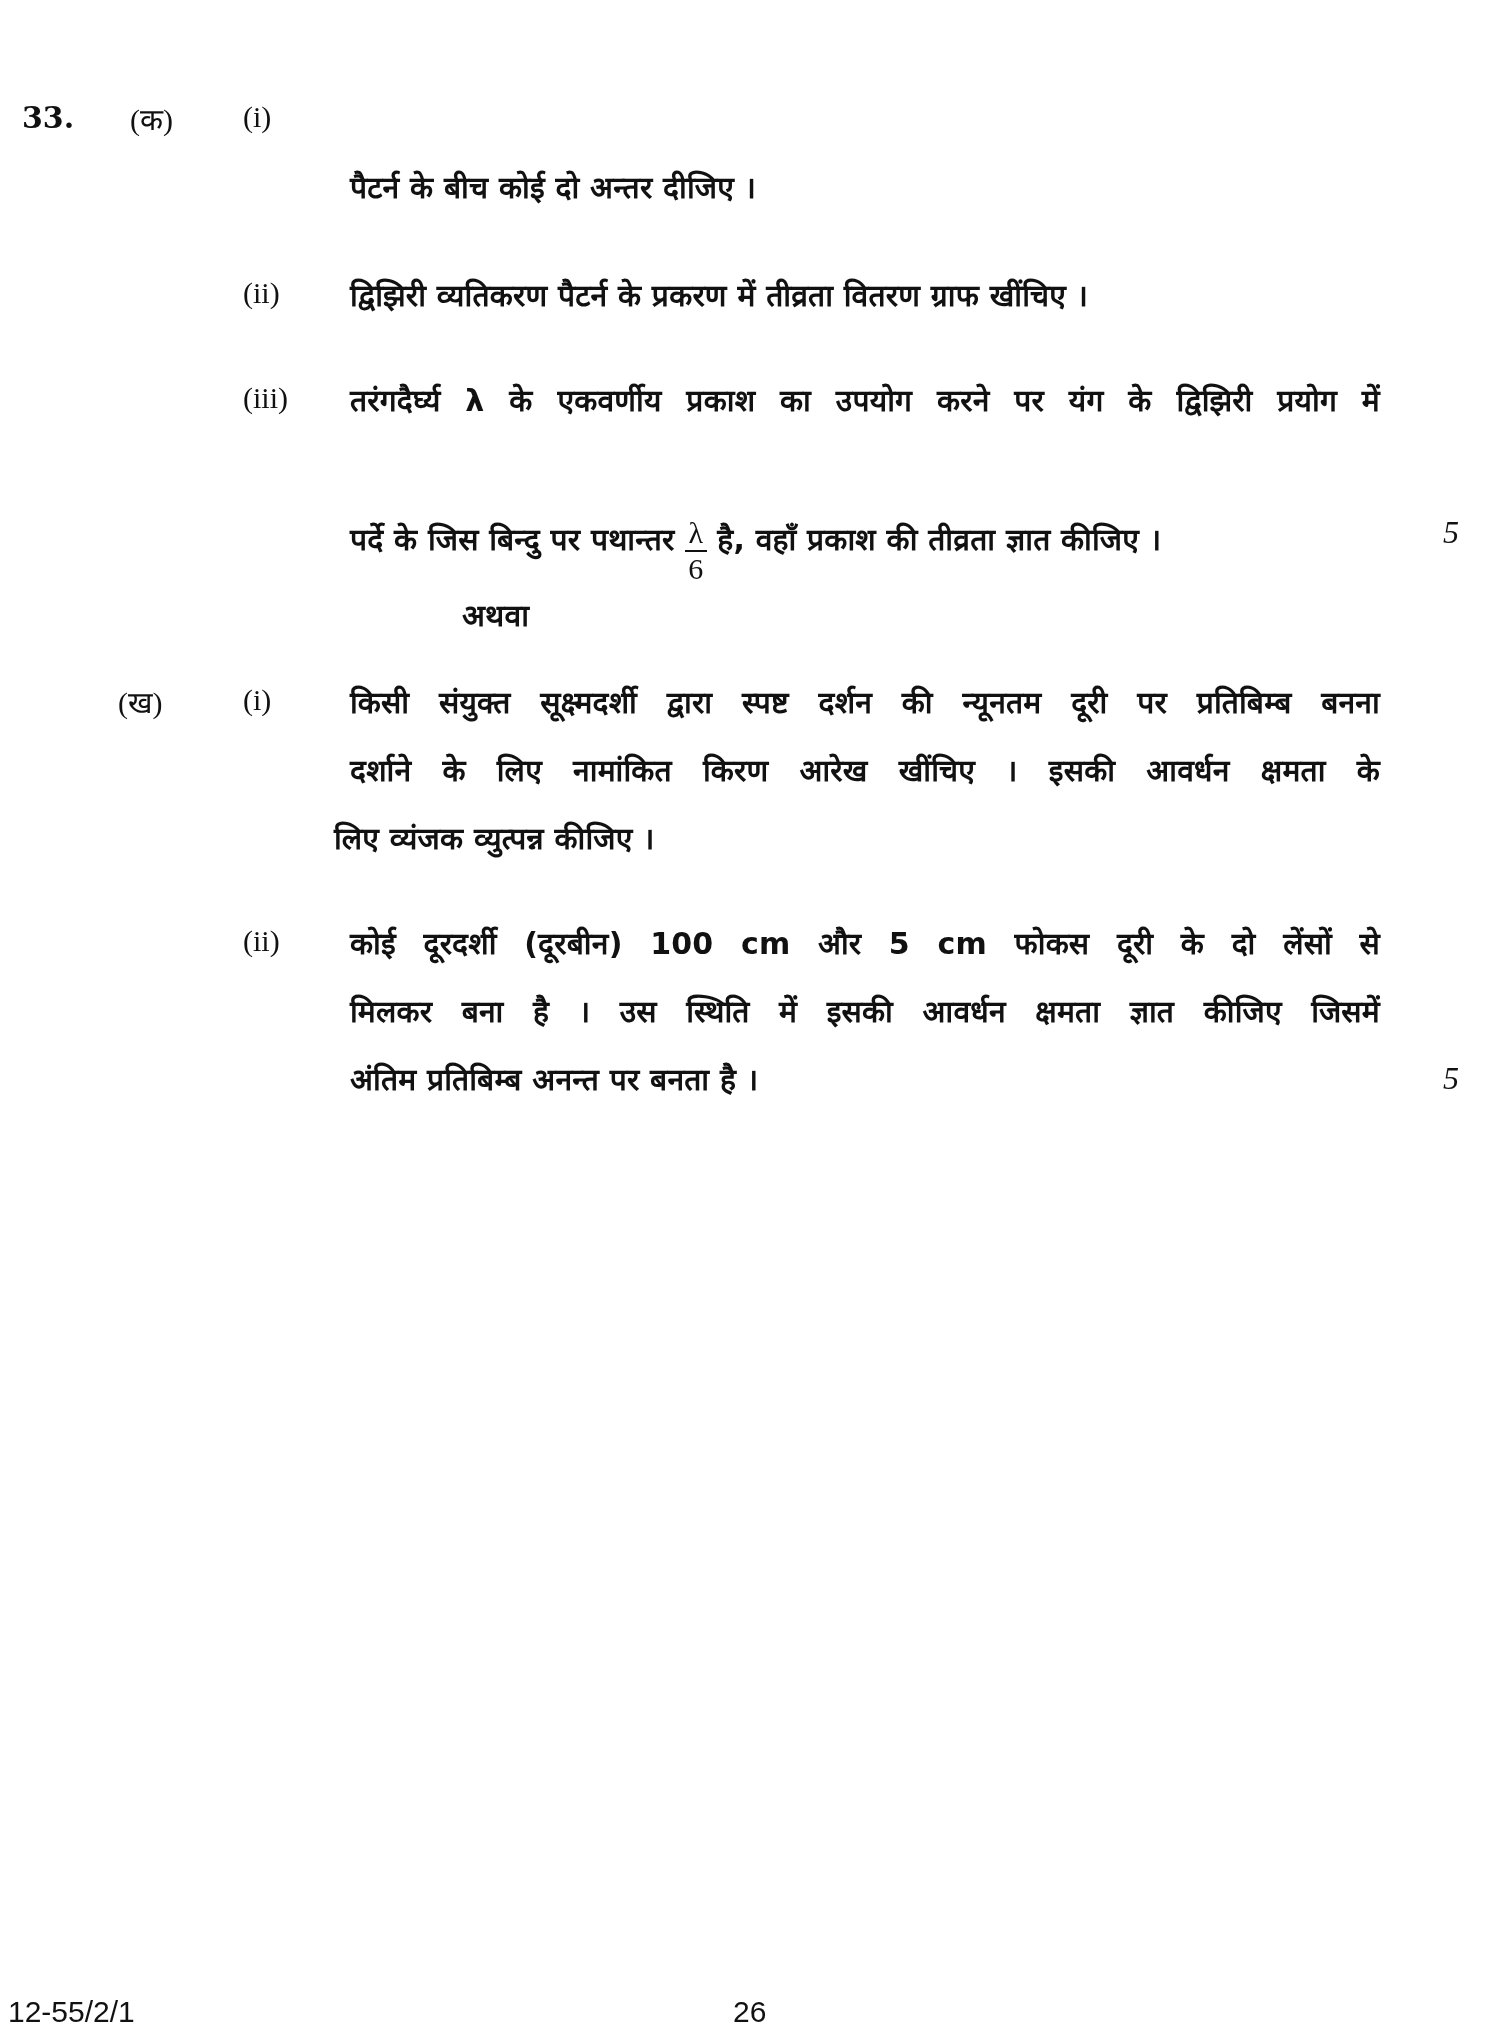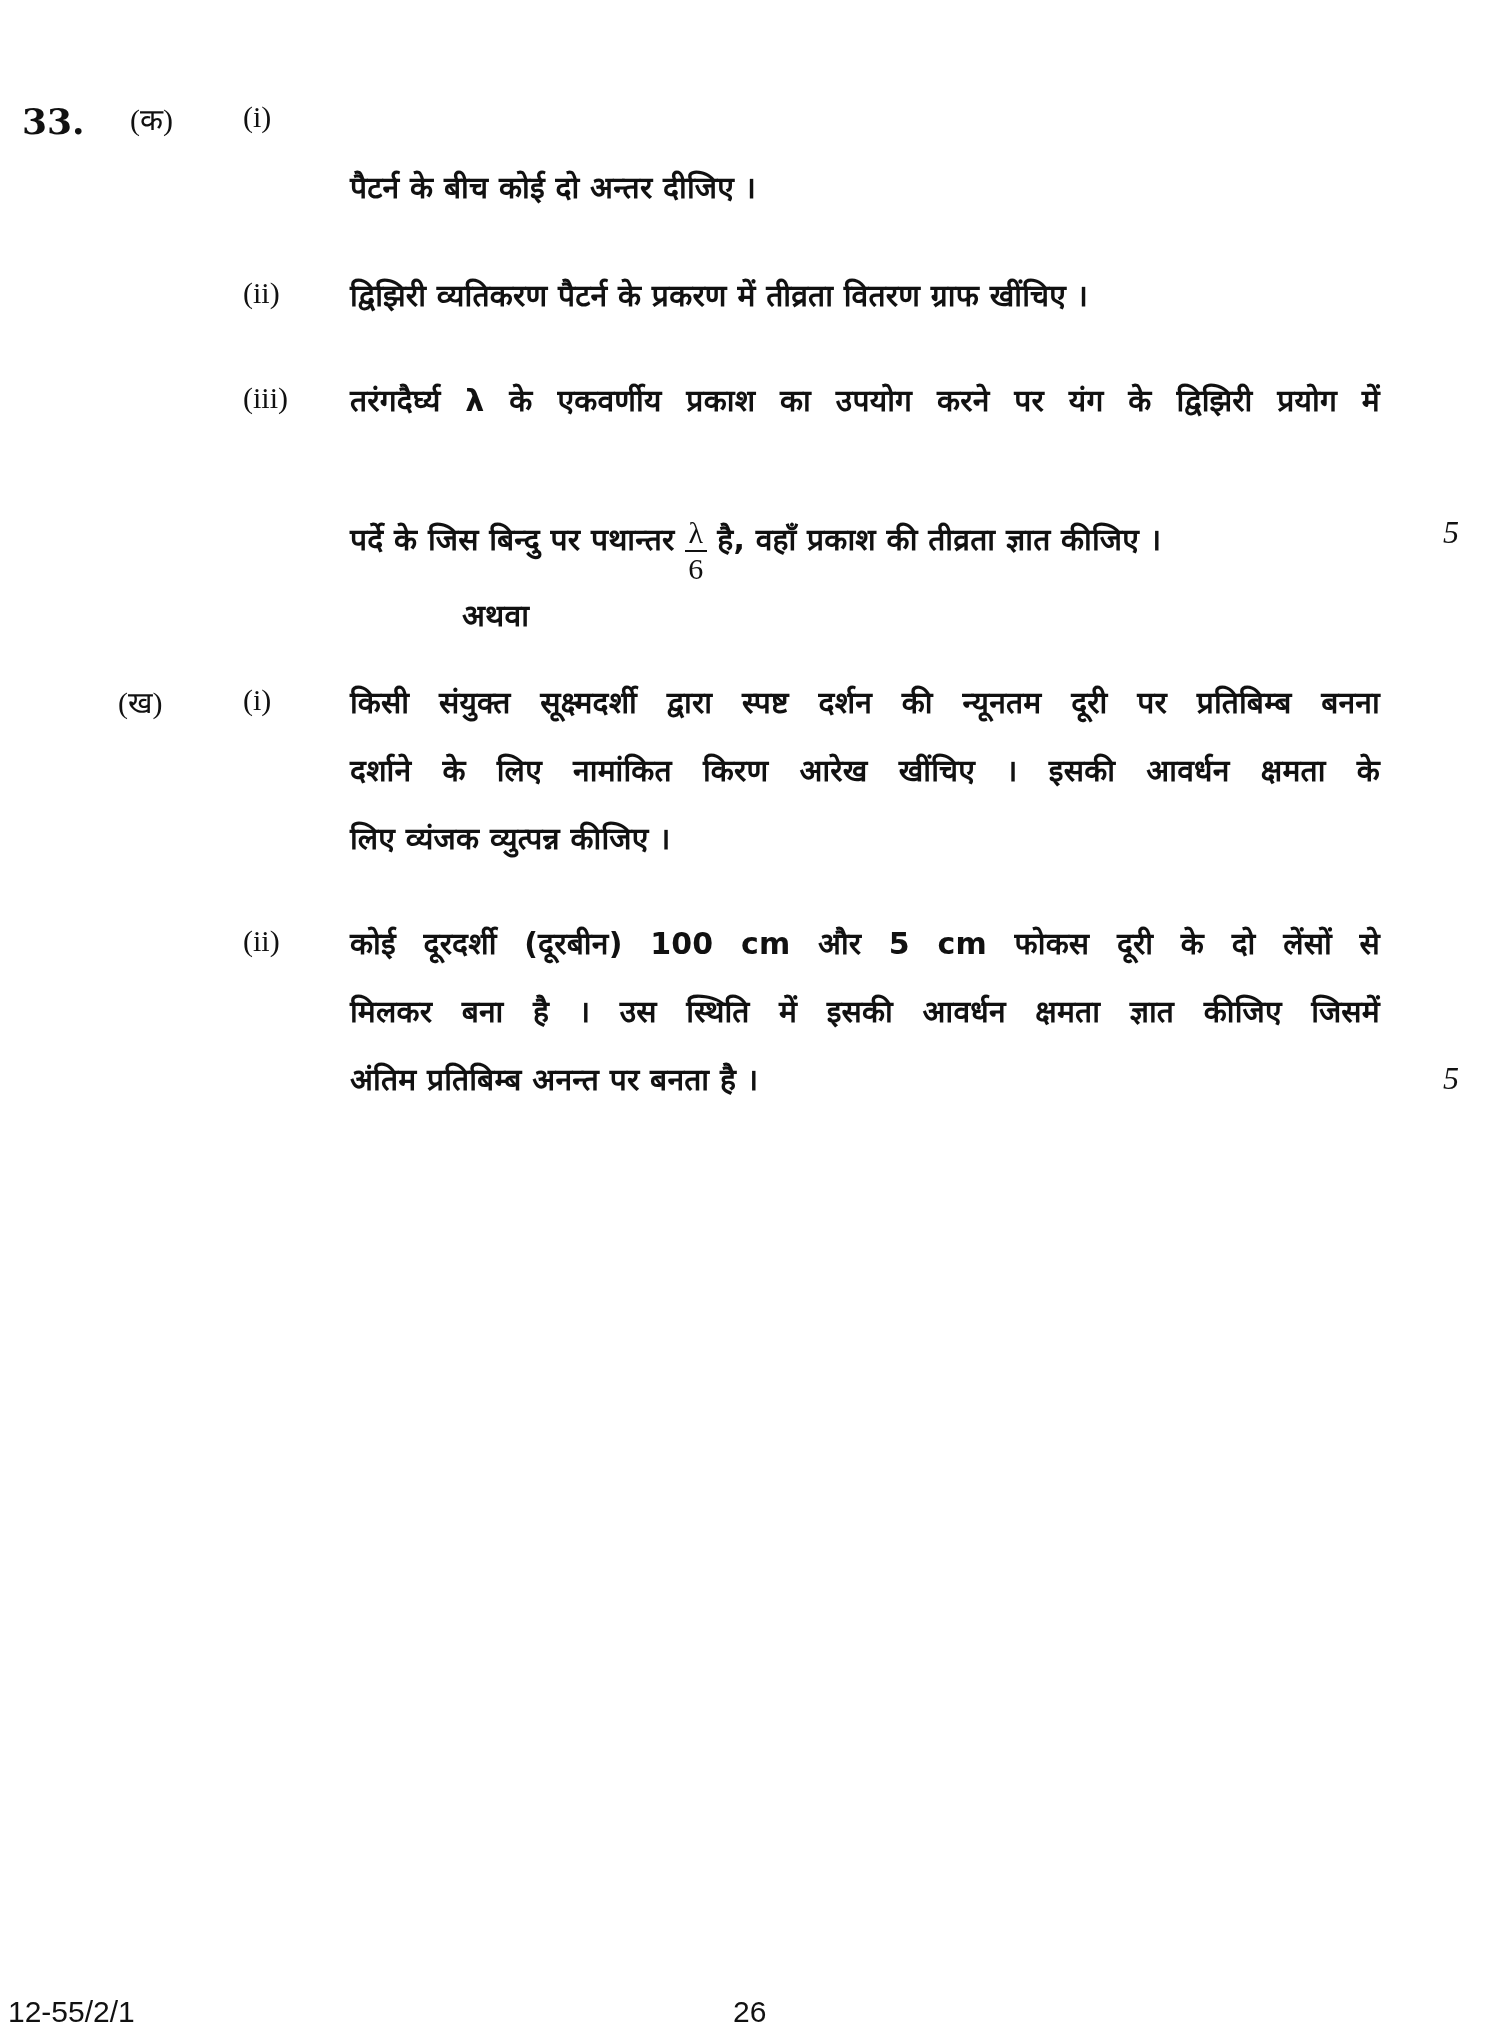--- a/index.html
+++ b/index.html
@@ -13,21 +13,21 @@
       position: relative;
       overflow: hidden;
       color: #111111;
       font-family: "DejaVu Serif", "Liberation Serif", serif;
     }
     .page { position: absolute; left: 0; top: 0; width: 1505px; height: 2034px; }
     .abs { position: absolute; white-space: nowrap; }
     .qnum {
       font-family: "DejaVu Serif", "Liberation Serif", serif;
       font-weight: bold;
-      font-size: 36px;
+      font-size: 30px;
     }
     .label {
       font-family: "Liberation Serif", "DejaVu Serif", serif;
       font-size: 30px;
     }
     .line {
       font-family: "DejaVu Sans", "Liberation Sans", sans-serif;
       font-size: 30px;
       font-weight: bold;
       letter-spacing: 0.2px;
@@ -83,21 +83,21 @@
   </div>
   <div class="abs marks" style="left:1443px; top:514px;">5</div>
 
   <div class="abs line" style="left:462px; top:594px;">अथवा</div>
 
   <div class="abs label" style="left:118px; top:681px;">(ख)</div>
 
   <div class="abs label" style="left:243px; top:683px;">(i)</div>
   <div class="abs line justify" style="left:350px; top:681px; width:1030px;">किसी संयुक्त सूक्ष्मदर्शी द्वारा स्पष्ट दर्शन की न्यूनतम दूरी पर प्रतिबिम्ब बनना</div>
   <div class="abs line justify" style="left:350px; top:749px; width:1030px;">दर्शाने के लिए नामांकित किरण आरेख खींचिए । इसकी आवर्धन क्षमता के</div>
-  <div class="abs line" style="left:350px; top:817px;">लिए व्यंजक व्युत्पन्न कीजिए ।</div>
+  <div class="abs line" style="left:334px; top:817px;">लिए व्यंजक व्युत्पन्न कीजिए ।</div>
 
   <div class="abs label" style="left:243px; top:924px;">(ii)</div>
   <div class="abs line justify" style="left:350px; top:922px; width:1030px;">कोई दूरदर्शी (दूरबीन) 100 cm और 5 cm फोकस दूरी के दो लेंसों से</div>
   <div class="abs line justify" style="left:350px; top:990px; width:1030px;">मिलकर बना है । उस स्थिति में इसकी आवर्धन क्षमता ज्ञात कीजिए जिसमें</div>
   <div class="abs line" style="left:350px; top:1058px;">अंतिम प्रतिबिम्ब अनन्त पर बनता है ।</div>
   <div class="abs marks" style="left:1443px; top:1060px;">5</div>
 
   <div class="abs footer" style="left:8px; top:1995px;">12-55/2/1</div>
   <div class="abs footer" style="left:733px; top:1995px;">26</div>
 </div>

